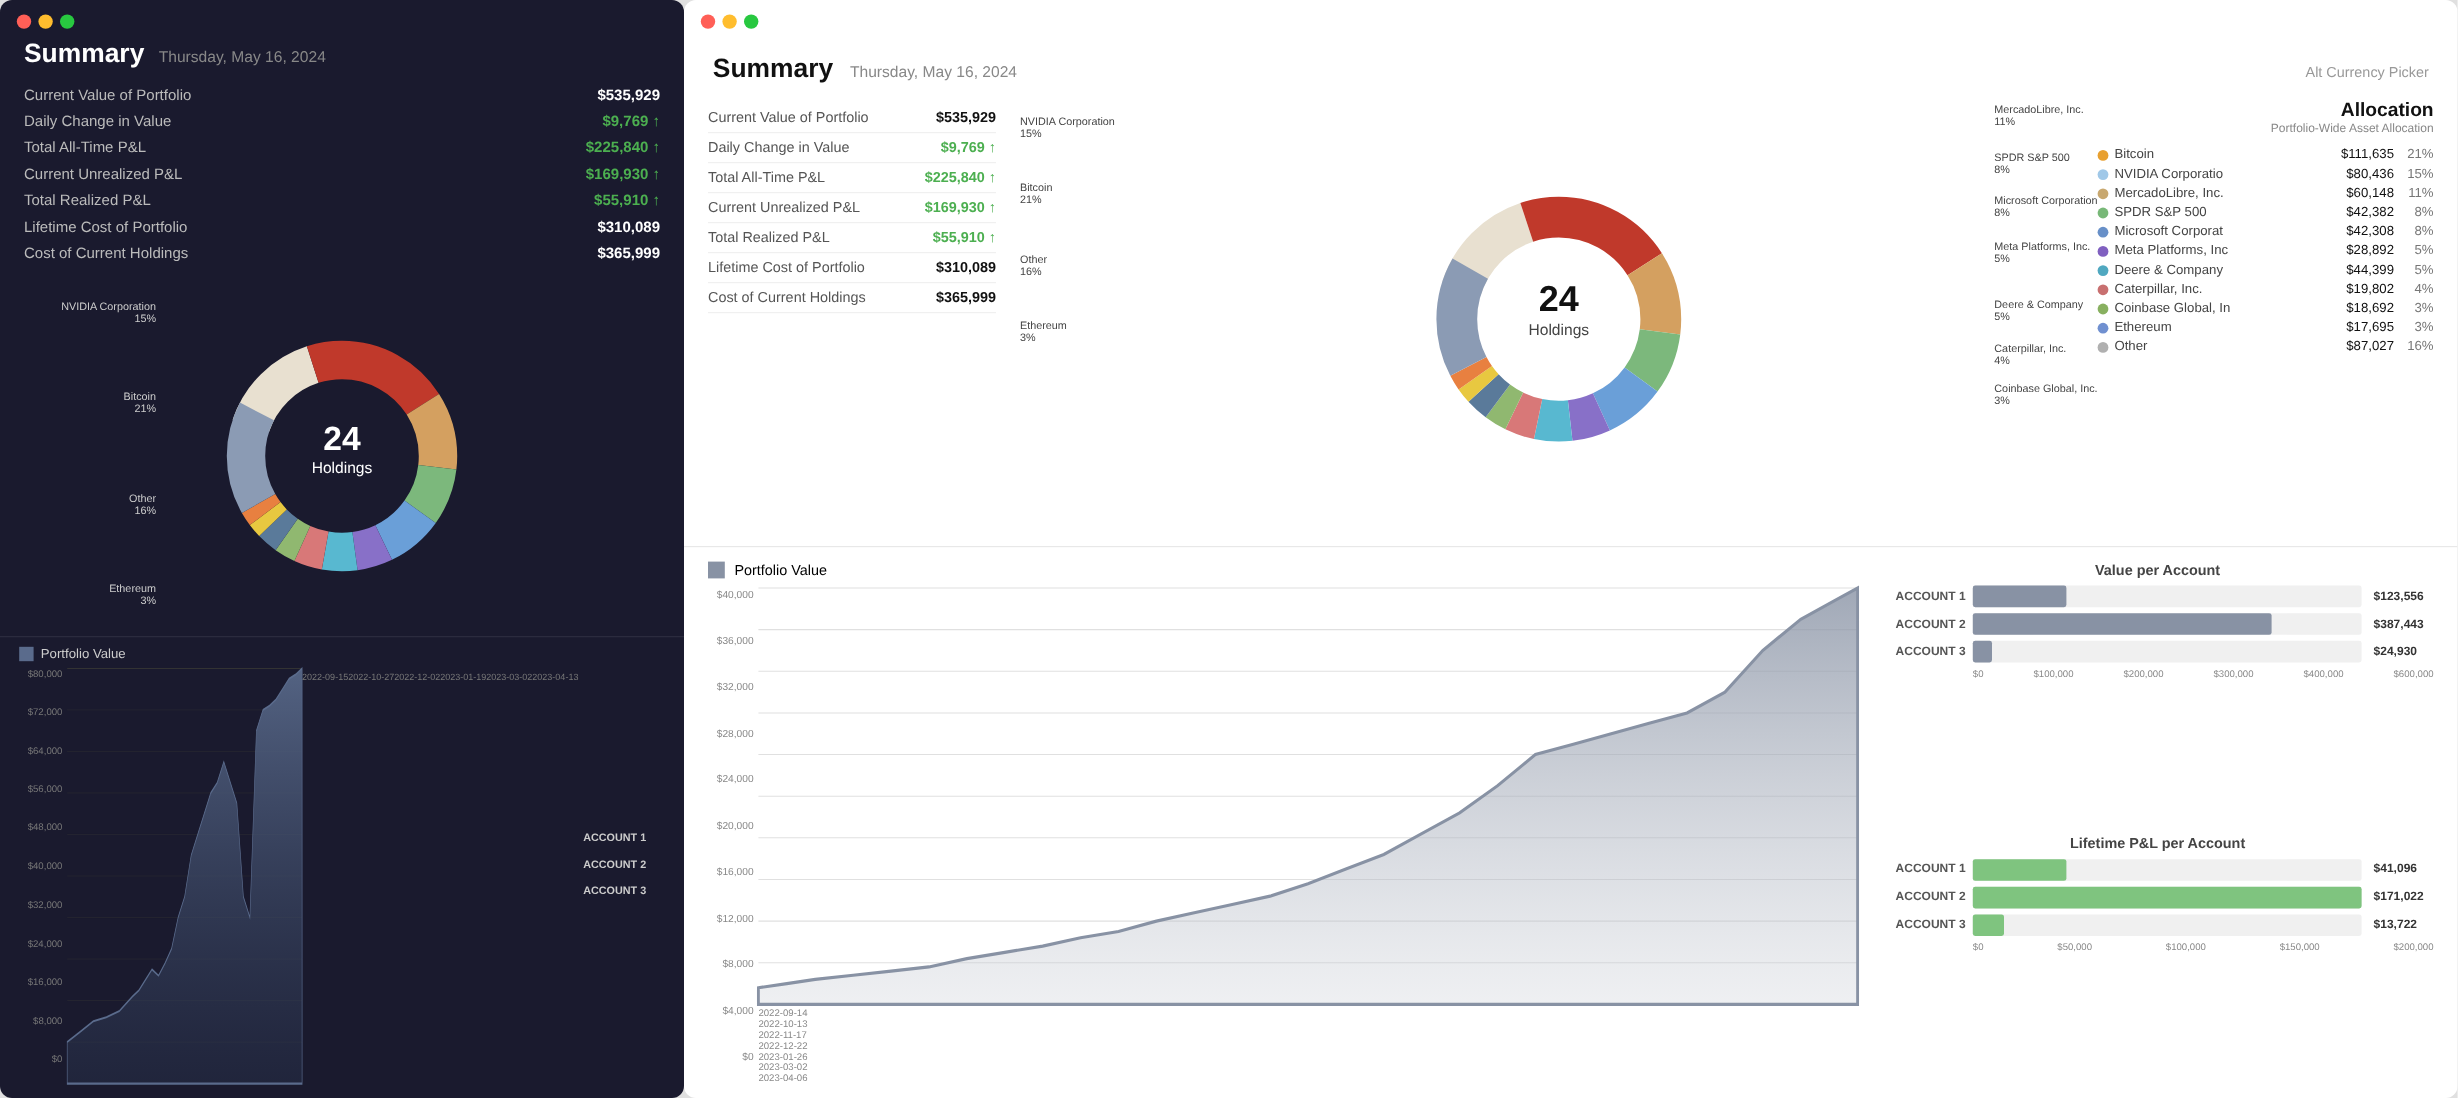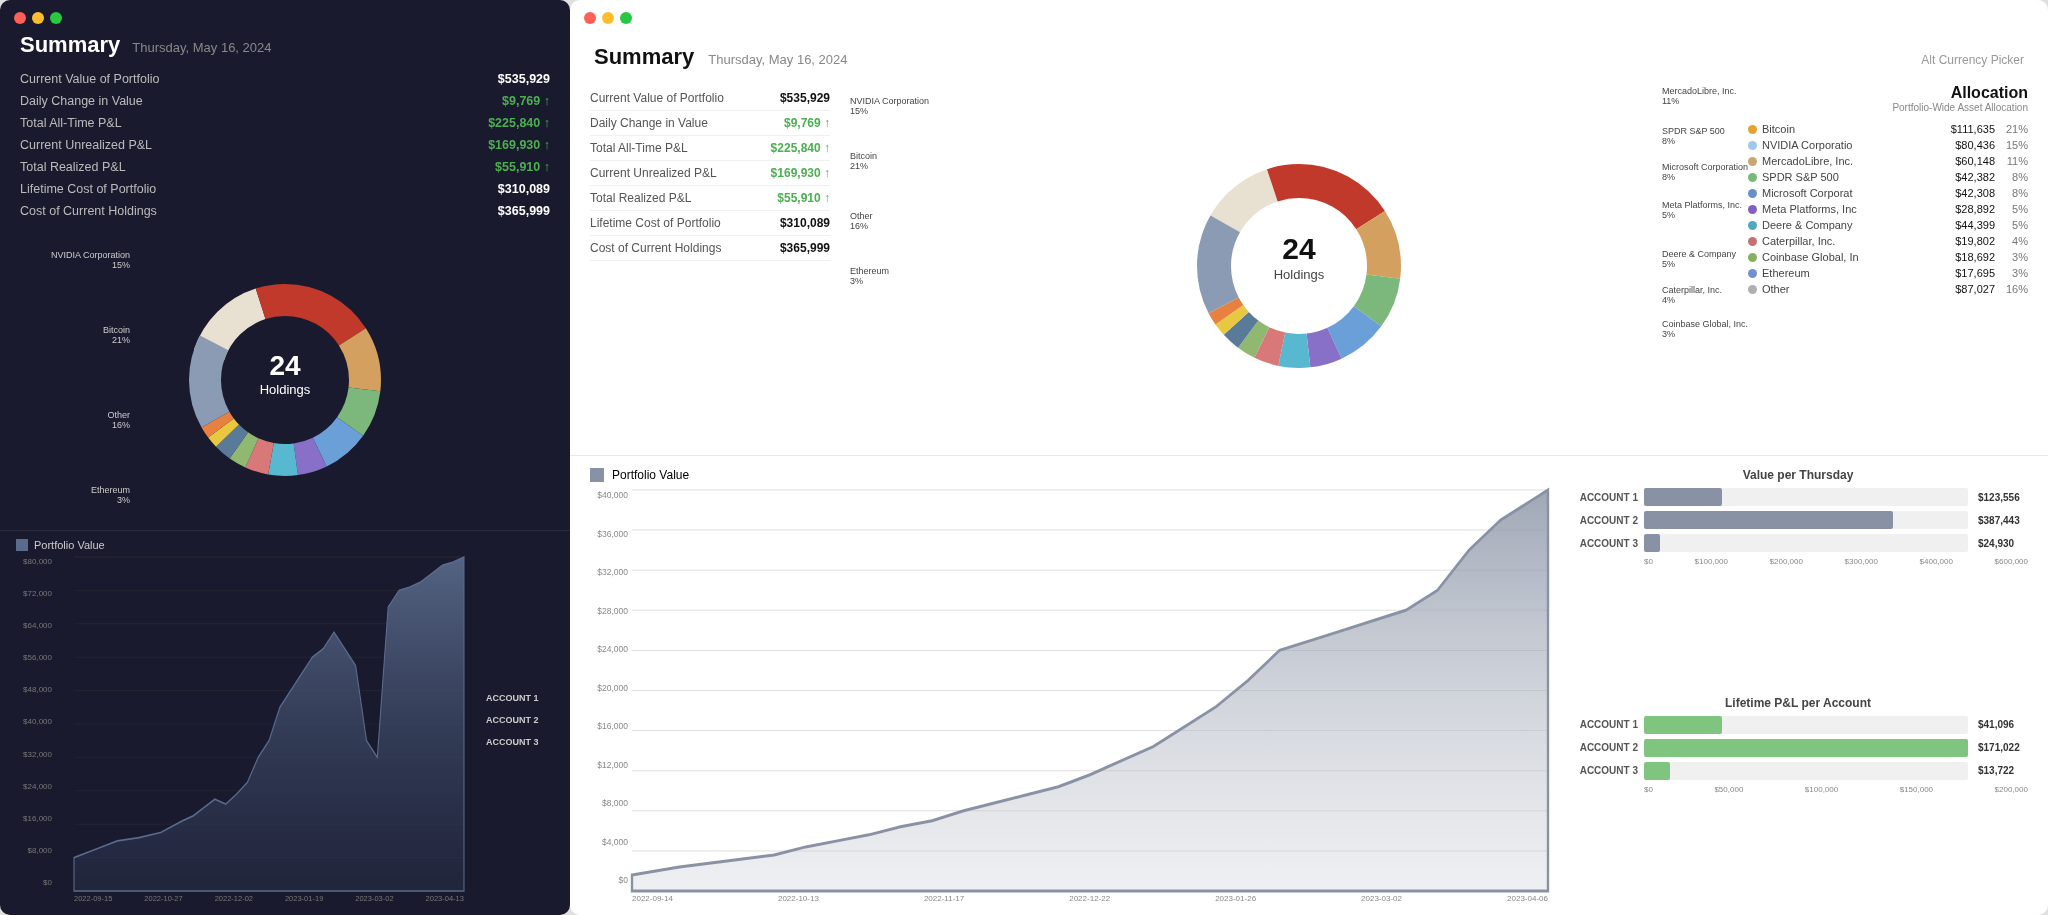--- a/index.html
+++ b/index.html
@@ -387,37 +387,37 @@
       <text x="110" y="105" text-anchor="middle" fill="white" font-size="28" font-weight="700">24</text>
       <text x="110" y="124" text-anchor="middle" fill="white" font-size="13">Holdings</text>
     </svg>
   </div>
 
   <div class="portfolio-section">
     <div class="chart-title">
       <span class="chart-legend-box"></span>
       <span>Portfolio Value</span>
     </div>
-    <div style="display:flex; flex:1; gap:22px; min-height:0;">
+    <div style="display:flex; flex:1; gap:4px; min-height:0;">
 
       <div style="display:flex; flex-direction:column; justify-content:space-between; font-size:8px; color:#777; text-align:right; width:36px; padding-bottom:16px;">
         <span>$80,000</span>
         <span>$72,000</span>
         <span>$64,000</span>
         <span>$56,000</span>
         <span>$48,000</span>
         <span>$40,000</span>
         <span>$32,000</span>
         <span>$24,000</span>
         <span>$16,000</span>
         <span>$8,000</span>
         <span>$0</span>
       </div>
 
-      <div style="flex:1; display:flex; flex-direction:column;">
+      <div style="flex:1; display:flex; flex-direction:row;">
         <div style="flex:1; position:relative;">
           <svg width="100%" height="100%" viewBox="0 0 360 200" preserveAspectRatio="none">
             <defs>
               <linearGradient id="areaGrad" x1="0" y1="0" x2="0" y2="1">
                 <stop offset="0%" stop-color="#5a6b8c" stop-opacity="0.9"></stop>
                 <stop offset="100%" stop-color="#2a3550" stop-opacity="0.4"></stop>
               </linearGradient>
             </defs>
 
             <line x1="0" y1="0" x2="360" y2="0" stroke="#333" stroke-width="0.5"></line>
@@ -732,37 +732,37 @@
               <line x1="0" y1="100" x2="580" y2="100" stroke="#e0e0e0" stroke-width="0.5"></line>
               <line x1="0" y1="120" x2="580" y2="120" stroke="#e0e0e0" stroke-width="0.5"></line>
               <line x1="0" y1="140" x2="580" y2="140" stroke="#e0e0e0" stroke-width="0.5"></line>
               <line x1="0" y1="160" x2="580" y2="160" stroke="#e0e0e0" stroke-width="0.5"></line>
               <line x1="0" y1="180" x2="580" y2="180" stroke="#e0e0e0" stroke-width="0.5"></line>
 
               <path d="M0,192 L15,190 L30,188 L50,186 L70,184 L90,182 L110,178 L130,175 L150,172 L170,168 L190,165 L210,160 L230,156 L250,152 L270,148 L290,142 L310,135 L330,128 L350,118 L370,108 L390,95 L410,80 L430,75 L450,70 L470,65 L490,60 L510,50 L530,30 L550,15 L570,5 L580,0 L580,200 L0,200 Z" fill="url(#areaGradRight)" stroke="#8892a4" stroke-width="1.5"></path>
             </svg>
           </div>
 
-          <div style="display:flex; justify-content:space-between; font-size:8px; color:#888; margin-top:3px;">
+          <div style="display:flex; justify-content:space-between; font-size:8px; color:#888; margin-top:3px;flex-direction:column;">
             <span>2022-09-14</span>
             <span>2022-10-13</span>
             <span>2022-11-17</span>
             <span>2022-12-22</span>
             <span>2023-01-26</span>
             <span>2023-03-02</span>
             <span>2023-04-06</span>
           </div>
         </div>
       </div>
     </div>
 
     <div class="right-charts">
 
       <div class="bar-chart-section">
-        <div class="bar-chart-title">Value per Thursday</div>
+        <div class="bar-chart-title">Value per Account</div>
 
         <div class="bar-row">
           <span class="bar-label">ACCOUNT 1</span>
           <div class="bar-container">
             <div class="bar-fill bar-fill-gray" style="width:24%;"></div>
           </div>
           <span class="bar-val">$123,556</span>
         </div>
         <div class="bar-row">
           <span class="bar-label">ACCOUNT 2</span>

